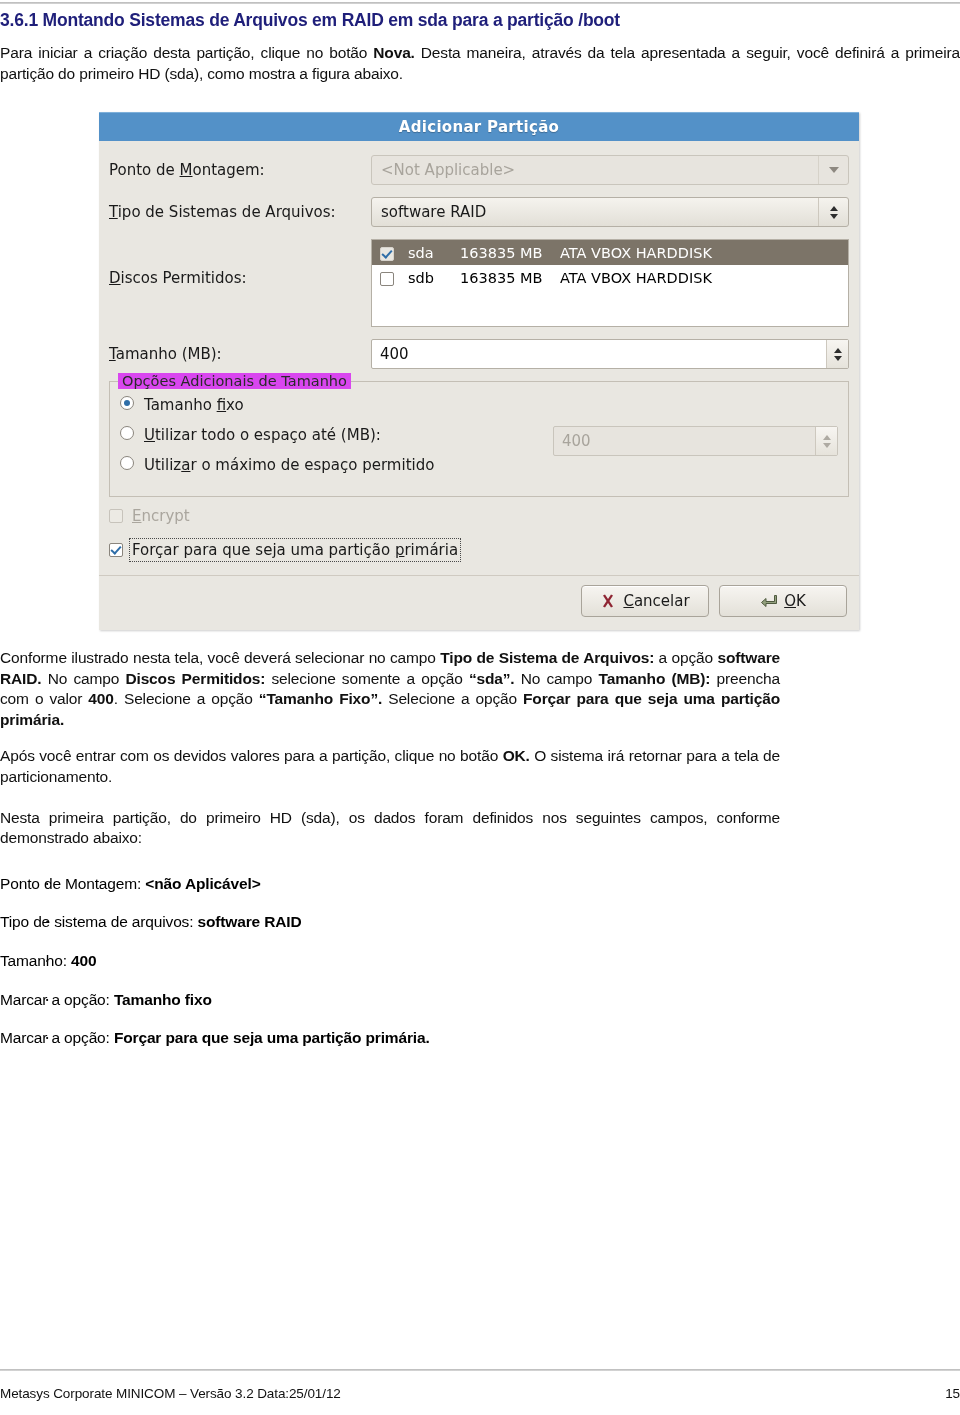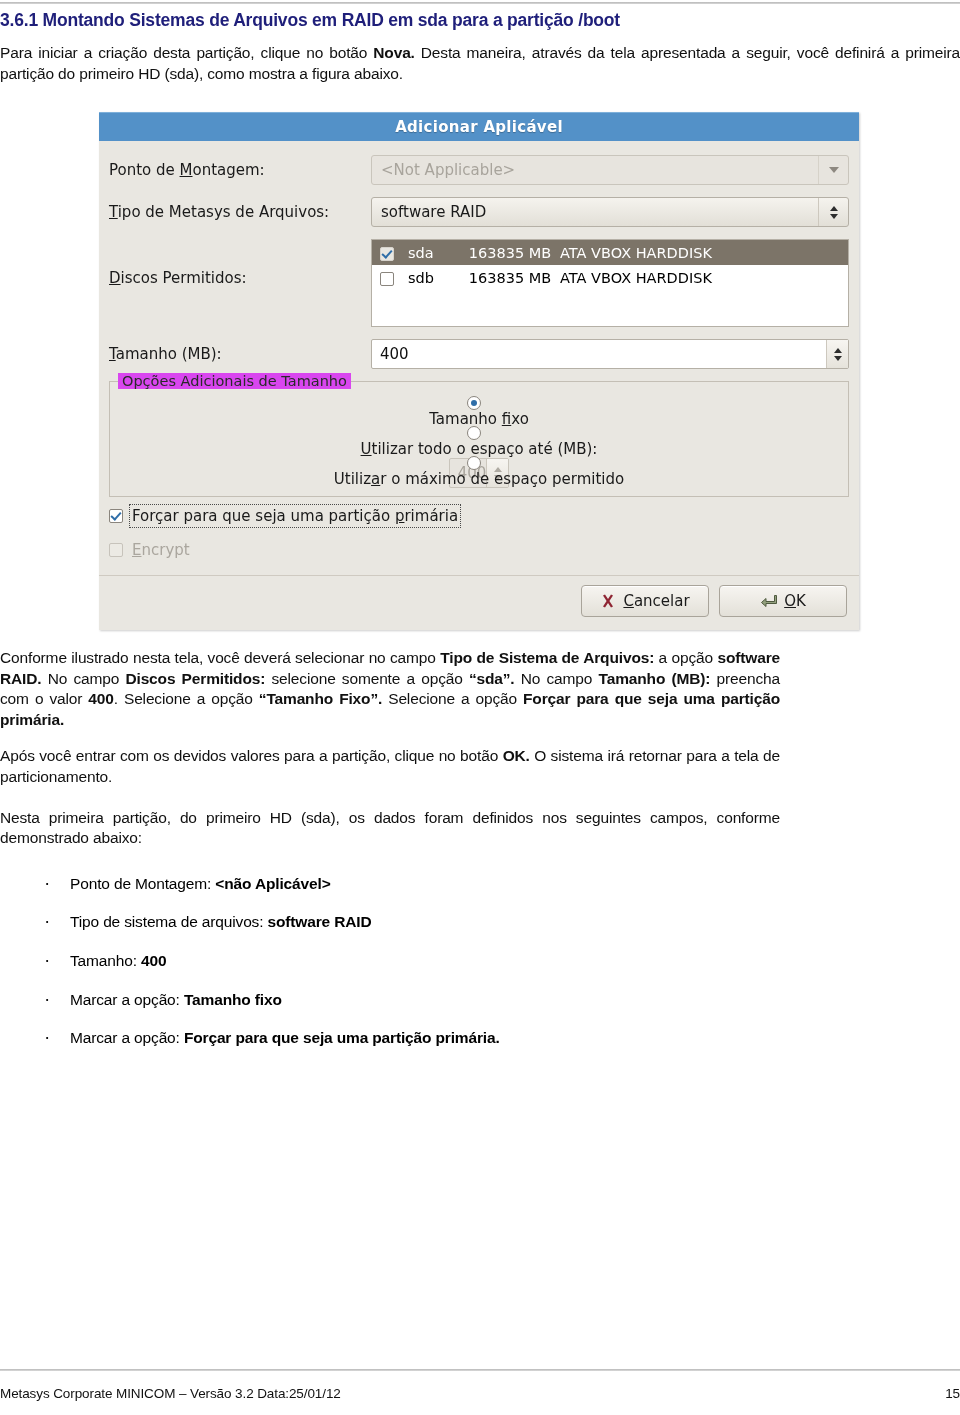--- a/index.html
+++ b/index.html
@@ -192,21 +192,21 @@
   }
   .disk-row.selected {
     background: #7c7468;
     color: #ffffff;
   }
   .disk-row .cb {
     flex: 0 0 18px;
     margin-right: 10px;
   }
   .disk-row .d-name { flex: 0 0 52px; }
-  .disk-row .d-size { flex: 0 0 100px; text-align: center; }
+  .disk-row .d-size { flex: 0 0 100px; }
   .disk-row .d-model { flex: 1 1 auto; }
 
   .checkbox {
     width: 14px; height: 14px;
     border: 1px solid #8a857d;
     background: #ffffff;
     border-radius: 2px;
     display: inline-block;
     position: relative;
     box-sizing: border-box;
@@ -272,23 +272,22 @@
     position: absolute;
     top: -9px;
     left: 8px;
     background: #d946ef;
     padding: 0 4px;
     font-size: 14.5px;
     color: #2a2a2a;
   }
   .radio-row {
     display: flex;
-    align-items: center;
+    align-items: flex-start;
     height: 30px;
-    flex-direction: column;
   }
   .radio {
     width: 14px; height: 14px;
     border: 1px solid #8a857d;
     border-radius: 50%;
     background: #ffffff;
     display: inline-block;
     position: relative;
     box-sizing: border-box;
     flex: 0 0 14px;
@@ -358,21 +357,20 @@
   .btn .u { text-decoration: underline; }
 
   
   .bullets {
     margin: 26px 0 0 0;
     padding: 0;
     list-style: none;
   }
   .bullets li {
     position: relative;
-    padding-left: 70px;
     font-size: 15.5px;
     line-height: 1.2;
     margin-bottom: 20px;
     letter-spacing: -0.15px;
   }
   .bullets li::before {
     content: "\00B7";
     position: absolute;
     left: 44px;
     top: -3px;
@@ -414,39 +412,39 @@
 
     <h1 class="section-title">3.6.1 Montando Sistemas de Arquivos em RAID em sda para a partição /boot</h1>
 
     <p class="body">Para iniciar a criação desta partição, clique no botão <b>Nova.</b> Desta maneira, através da tela apresentada a seguir, você definirá a primeira partição do primeiro HD (sda), como mostra a figura abaixo.</p>
 
   </div>
 
   <div class="dialog">
 
     <div class="dialog-titlebar">
-      <span class="dialog-title">Adicionar Aplicável</span>
+      <span class="dialog-title">Adicionar Partição</span>
     </div>
 
     <div class="dialog-body">
 
       <div class="row">
         <div class="fld-label"><span>Ponto de </span><span class="u">M</span><span>ontagem:</span></div>
         <div class="fld-ctl">
           <div class="combo disabled">
             <span class="combo-text">&lt;Not Applicable&gt;</span>
             <span class="combo-arrow">
                 <span class="tri-down"></span>
               </span>
           </div>
         </div>
       </div>
 
       <div class="row">
-        <div class="fld-label"><span class="u">T</span><span>ipo de Metasys de Arquivos:</span></div>
+        <div class="fld-label"><span class="u">T</span><span>ipo de Sistemas de Arquivos:</span></div>
         <div class="fld-ctl">
           <div class="combo">
             <span class="combo-text">software RAID</span>
             <span class="combo-arrow">
               <span class="arrow-stack">
                   <span class="tri-up-s"></span>
                   <span class="tri-down-s"></span>
                 </span>
             </span>
           </div>
@@ -512,27 +510,27 @@
           </span>
         </div>
 
         <div class="radio-row">
           <span class="radio"></span>
           <span class="radio-label"><span>Utiliz</span><span class="u">a</span><span>r o máximo de espaço permitido</span></span>
         </div>
       </div>
 
       <div class="check-row">
+        <span class="checkbox disabled"></span>
+        <span class="clabel disabled"><span></span><span class="u">E</span><span>ncrypt</span></span>
+      </div>
+
+      <div class="check-row">
         <span class="checkbox checked"></span>
         <span class="clabel focused"><span>Forçar para que seja uma partição </span><span class="u">p</span><span>rimária</span></span>
-      </div>
-
-      <div class="check-row">
-        <span class="checkbox disabled"></span>
-        <span class="clabel disabled"><span></span><span class="u">E</span><span>ncrypt</span></span>
       </div>
 
       <div class="dialog-separator"></div>
 
       <div class="btn-bar">
         <div class="btn">
           <svg width="16" height="16" viewBox="0 0 16 16">
             <path d="M3 2.4 L5 1.6 L8 6 L11 1.6 L13 2.4 L9.4 8 L13 13.6 L11 14.4 L8 10 L5 14.4 L3 13.6 L6.6 8 Z" fill="#8f2533"></path>
           </svg>
           <span><span></span><span class="u">C</span><span>ancelar</span></span>

